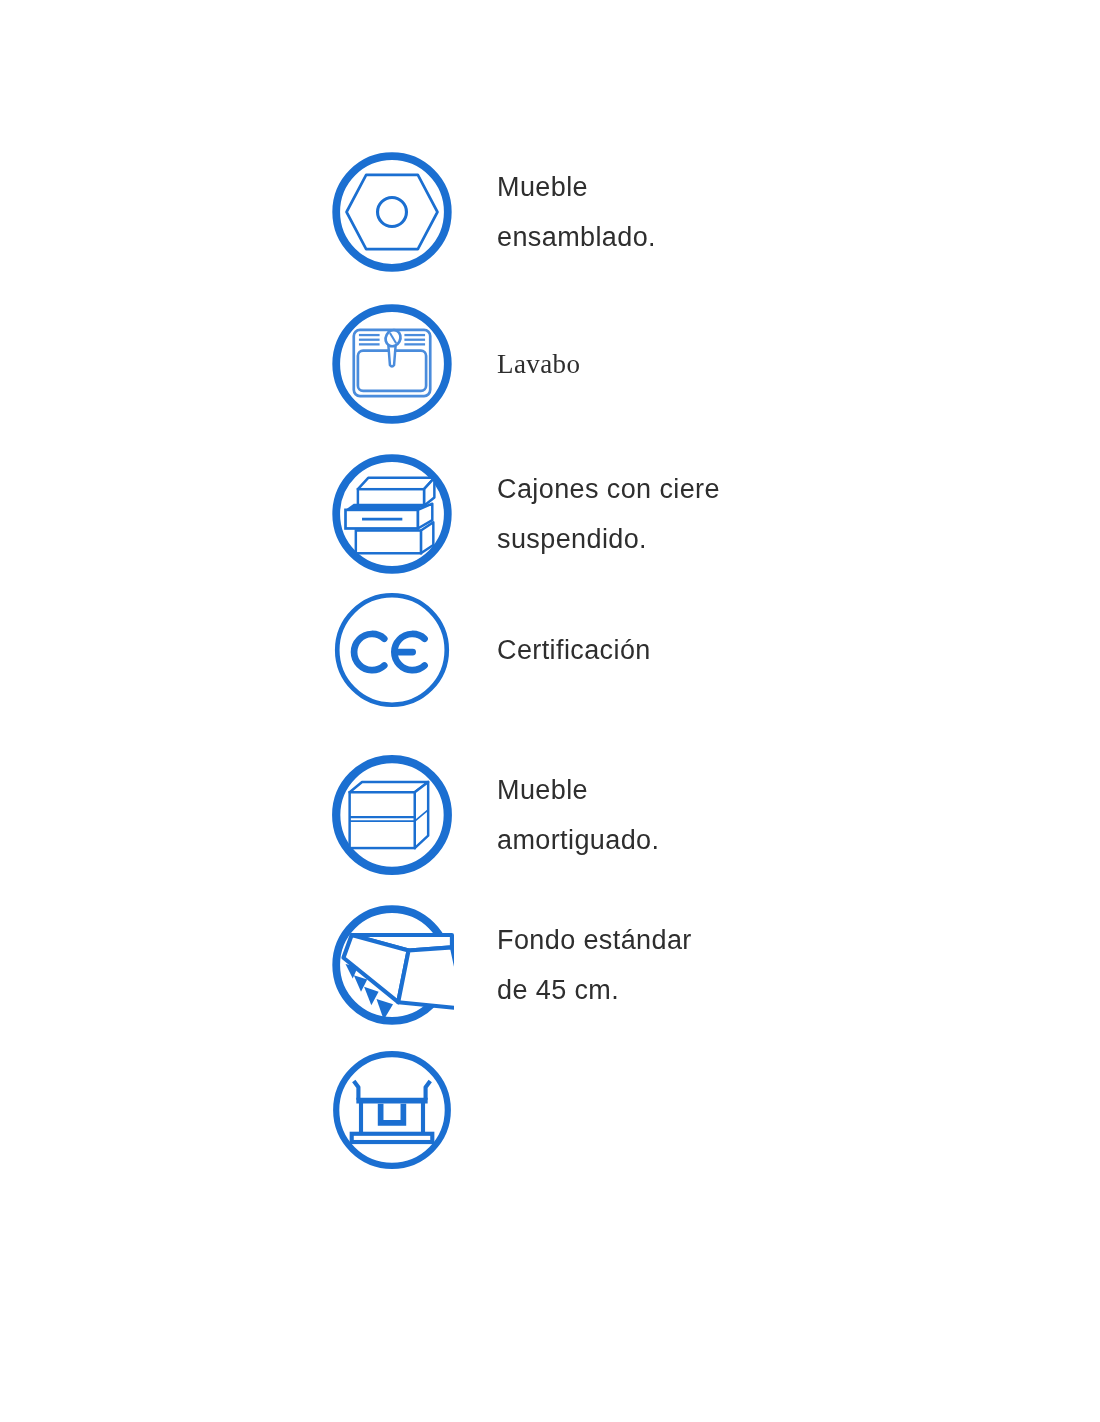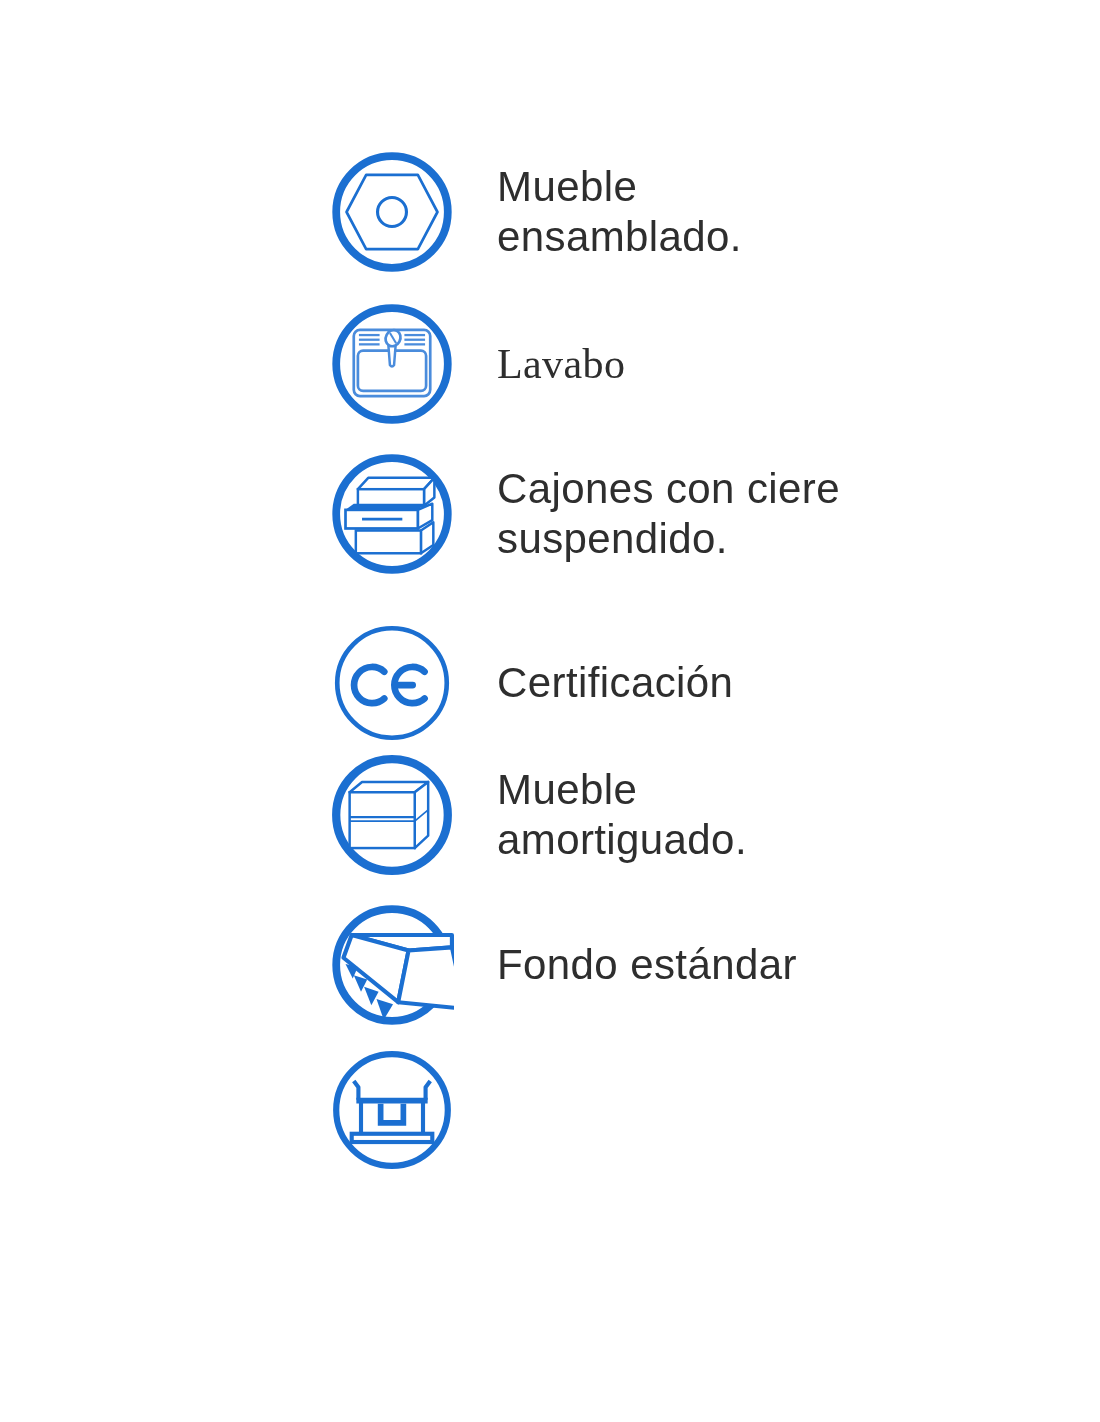--- a/index.html
+++ b/index.html
@@ -24,21 +24,21 @@
     align-items:center;
   }
   .icon-wrap{
     width:124px;height:124px;
     flex:0 0 124px;
     color:var(--blue);
   }
   .icon-wrap svg{display:block;width:124px;height:124px;}
   .feature-text{
     margin-left:43px;
-    font-size:42px;
+    font-size:27px;
     line-height:50px;
     letter-spacing:0.4px;
     color:var(--text);
     font-weight:400;
     white-space:nowrap;
   }
   .stroke-b{stroke:var(--blue);fill:none;}
   .stroke-lb{stroke:var(--blue-light);fill:none;}
   .fill-white{fill:#ffffff;}
   .fill-b{fill:var(--blue);stroke:none;}
@@ -101,21 +101,21 @@
       <rect class="stroke-b fill-white" x="15" y="56" width="70" height="18" stroke-width="2.6"></rect>
       <line class="stroke-b" x1="31" y1="65" x2="70" y2="65" stroke-width="2.6"></line>
     </svg>
   </div>
   <div class="feature-text">
     <div>Cajones con ciere</div>
     <div>suspendido.</div>
   </div>
 </div>
 
-<div class="feature-row" style="top:621px;">
+<div class="feature-row" style="top:588px;">
   <div class="icon-wrap">
     <svg viewBox="0 0 120 120">
       <circle class="stroke-b" cx="60" cy="60" r="53" stroke-width="4.5"></circle>
       <path class="stroke-b" d="M52.5 49 A17.5 17.5 0 1 0 52.5 75" stroke-width="6.5" stroke-linecap="round"></path>
       <path class="stroke-b" d="M91.5 49 A17.5 17.5 0 1 0 91.5 75" stroke-width="6.5" stroke-linecap="round"></path>
       <line class="stroke-b" x1="64" y1="62" x2="80" y2="62" stroke-width="6.5" stroke-linecap="round"></line>
     </svg>
   </div>
   <div class="feature-text">
     <div>Certificación</div>
@@ -150,20 +150,21 @@
       <polygon class="stroke-b fill-white" points="76,46 118,43 126,80 126,102 66,96" stroke-width="4" stroke-linejoin="round"></polygon>
 
       <polygon class="fill-b" points="15,59 27,62 22,73"></polygon>
       <polygon class="fill-b" points="23,70 36,74 30,86"></polygon>
       <polygon class="fill-b" points="33,81 47,86 40,99"></polygon>
       <polygon class="fill-b" points="45,93 61,98 52,113"></polygon>
     </svg>
   </div>
   <div class="feature-text">
     <div>Fondo estándar</div>
+    <div>de 45 cm.</div>
   </div>
 </div>
 
 <div class="feature-row" style="top:1048px;">
   <div class="icon-wrap">
     <svg viewBox="0 0 120 120">
       <circle class="stroke-b" cx="60" cy="60" r="54" stroke-width="6"></circle>
       <path class="stroke-b" d="M23 32 L27.5 38 L27.5 50" stroke-width="4" stroke-linejoin="round"></path>
       <path class="stroke-b" d="M97 32 L92.5 38 L92.5 50" stroke-width="4" stroke-linejoin="round"></path>
       <line class="stroke-b" x1="25.5" y1="51" x2="94.5" y2="51" stroke-width="5.5"></line>

